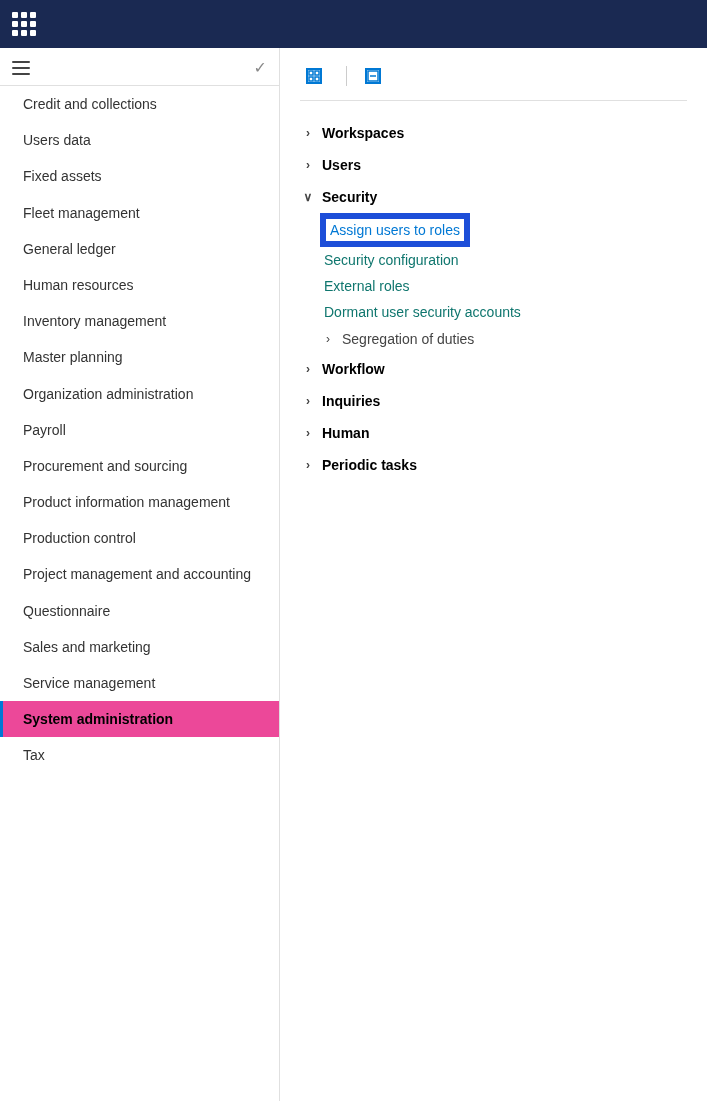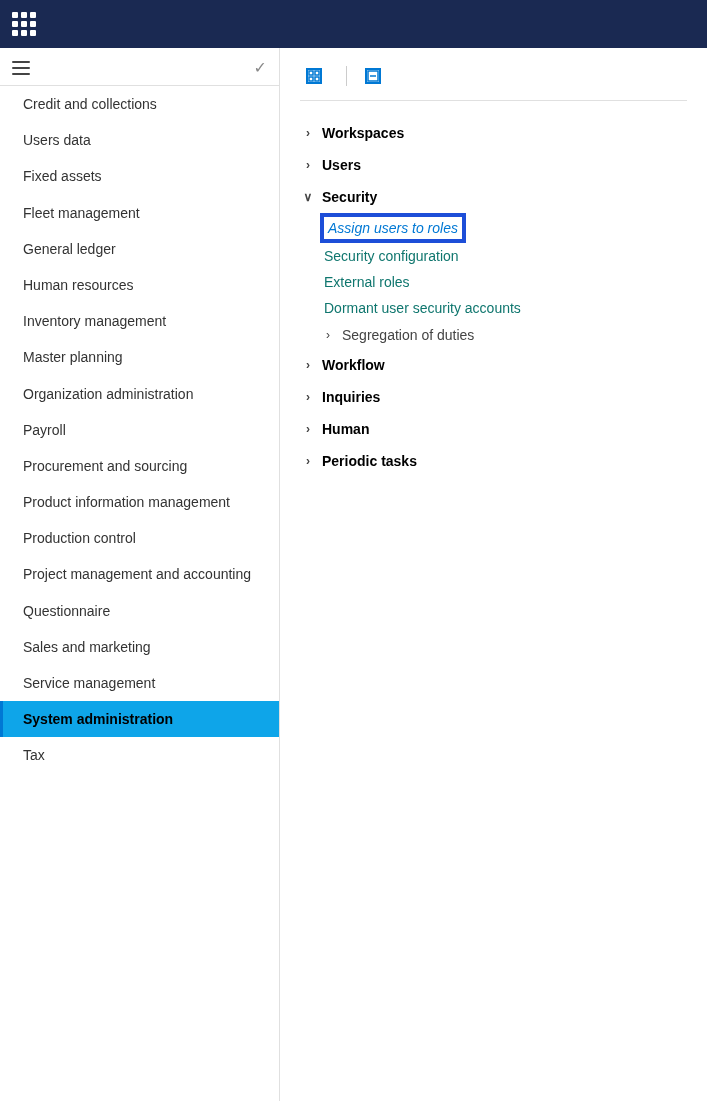--- a/index.html
+++ b/index.html
@@ -79,21 +79,21 @@
     }
     .sidebar-item {
       padding: 9px 14px 9px 20px;
       cursor: pointer;
       color: #333;
       font-size: 14px;
       line-height: 1.3;
       border-left: 3px solid transparent;
     }
     .sidebar-item.active {
-      background: #0ea5e9;
+      background: #ec4899;
       border-left: 3px solid #0078d4;
       font-weight: 700;
       color: #000;
     }
 
     
     .sidebar::-webkit-scrollbar { width: 8px; }
     .sidebar::-webkit-scrollbar-track { background: #f1f1f1; }
     .sidebar::-webkit-scrollbar-thumb { background: #b0b0b0; border-radius: 4px; }
 
@@ -165,25 +165,24 @@
     }
     .tree-link {
       display: block;
       padding: 5px 4px;
       color: #0f766e;
       cursor: pointer;
       font-size: 14px;
       text-decoration: none;
     }
     .tree-link.highlighted {
-      border: 4px solid #1d4ed8;
+      border: 6px solid #1d4ed8;
       padding: 3px 4px;
       color: #0078d4;
       display: inline-block;
-      font-style: italic;
     }
     .tree-sub-section {
       display: flex;
       align-items: center;
       gap: 6px;
       padding: 6px 4px 6px 0;
       cursor: pointer;
       font-size: 14px;
       color: #444;
     }

